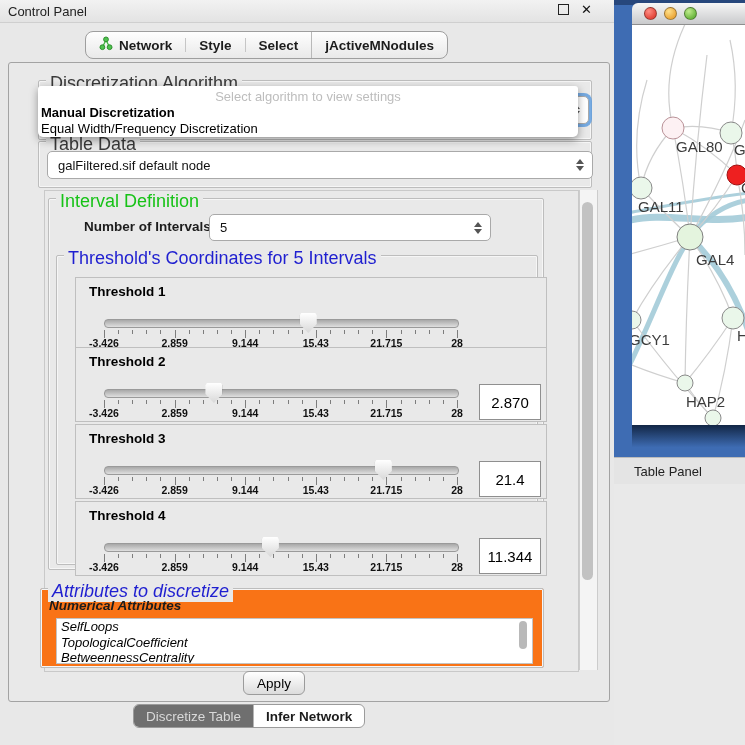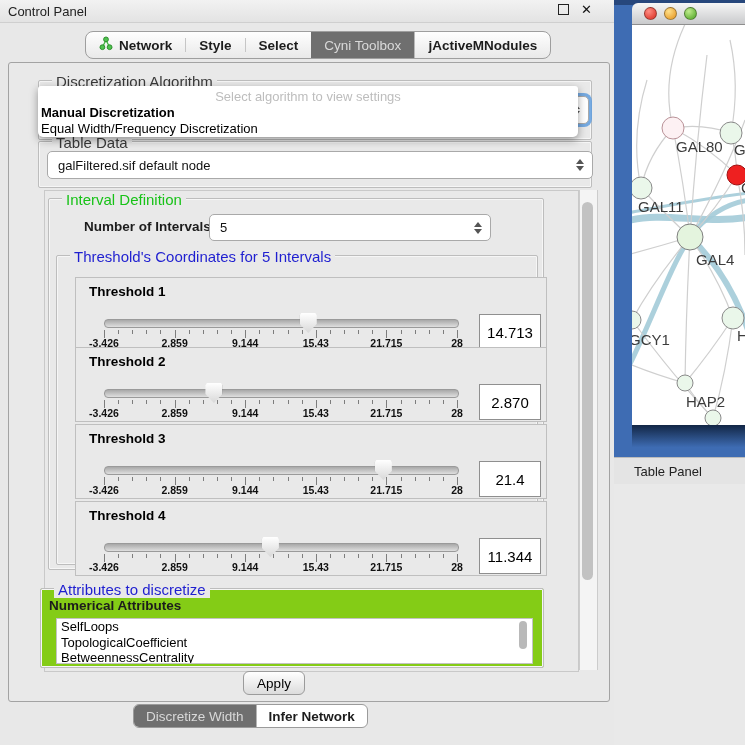--- a/index.html
+++ b/index.html
@@ -16,21 +16,21 @@
   
   .tabbar{left:85px;top:31px;height:26px;display:flex;align-items:stretch;border:1px solid #9e9e9e;
           border-radius:8px;background:linear-gradient(#fefefe,#e9e9e9);overflow:hidden;}
   .tab{display:flex;align-items:center;padding:8px 13px;font-size:13.5px;font-weight:700;color:#1c1c1c;white-space:nowrap;}
   .tab.sel{background:#6f6f6f;color:#d9d9d9;font-weight:400;}
   .tabsep{width:1px;background:#c6c6c6;margin:6px 0;}
   .net-ic{margin-right:6px;display:inline-block;}
   
   .mainpanel{left:8px;top:62px;width:600px;height:638px;border:1px solid #a3a3a3;border-radius:3px;background:#e9e9e9;}
   .group{position:absolute;border:1px solid #bdbdbd;border-radius:2px;box-shadow:inset 0 0 0 1px #f6f6f6;}
-  .glegend{position:absolute;top:-8px;left:13px;background:#e9e9e9;padding:0 4px;font-size:15px;color:#3a3a3a;white-space:nowrap;}
+  .glegend{position:absolute;top:-8px;left:7px;background:#e9e9e9;padding:0 4px;font-size:18px;color:#3a3a3a;white-space:nowrap;}
   .glegend.green{color:#17c217;}
   .glegend.blue{color:#1f1fd0;}
   .combo{position:absolute;background:#fff;border:1px solid #a9a9a9;border-radius:5px;
          display:flex;align-items:center;padding-left:10px;font-size:13px;color:#111;}
   .stepper{position:absolute;right:8px;top:50%;transform:translateY(-50%);display:flex;flex-direction:column;gap:2px;}
   .stepper i{width:0;height:0;border-left:4px solid transparent;border-right:4px solid transparent;display:block;}
   .stepper .up{border-bottom:5px solid #555;}
   .stepper .dn{border-top:5px solid #555;}
   .focusring{box-shadow:0 0 0 3px rgba(96,158,222,.85);}
   
@@ -112,23 +112,20 @@
       </span>
       <span>Network</span>
     </div>
     <div class="tabsep"></div>
     <div class="tab">
         <span>Style</span>
       </div>
     <div class="tabsep"></div>
     <div class="tab">
         <span>Select</span>
-      </div>
-    <div class="tab sel">
-        <span>Cyni Toolbox</span>
       </div>
     <div class="tab" style="border-left:1px solid #b9b9b9;">
         <span>jActiveMNodules</span>
       </div>
   </div>
 
   <div class="abs mainpanel"></div>
 
   <div class="abs group" style="left:38px;top:80px;width:552px;height:58px;">
     <span class="glegend">Discretization Algorithm</span>
@@ -209,21 +206,20 @@
               <i style="left: 100%; height: 8px;"></i>
             </div>
             <div class="tlabels">
               <span style="left: 0%;">-3.426</span>
               <span style="left: 20%;">2.859</span>
               <span style="left: 40%;">9.144</span>
               <span style="left: 60%;">15.43</span>
               <span style="left: 80%;">21.715</span>
               <span style="left: 100%;">28</span>
             </div>
-            <div class="vbox">14.713</div>
           </div>
           <div class="tbox" style="top: 91px;">
             <div class="tlabel">Threshold 2</div>
             <div class="strack"></div>
             <div class="sthumb" style="left: 137.429px;"></div>
             <div class="ticks">
               <i style="left: 0%; height: 8px;"></i>
               <i style="left: 4%; height: 4px;"></i>
               <i style="left: 8%; height: 4px;"></i>
               <i style="left: 12%; height: 4px;"></i>
@@ -341,40 +337,40 @@
               <span style="left: 60%;">15.43</span>
               <span style="left: 80%;">21.715</span>
               <span style="left: 100%;">28</span>
             </div>
             <div class="vbox">11.344</div>
           </div>
         </div>
     </div>
   </div>
 
-  <div class="abs group" style="left:40px;top:588px;width:502px;height:78px;background:#84cc16;">
+  <div class="abs group" style="left:40px;top:588px;width:502px;height:78px;background:#f97316;font-style:italic;">
     <span class="glegend blue">Attributes to discretize</span>
     <span class="abs" style="left:8px;top:9px;font-weight:700;font-size:13.5px;">Numerical Attributes</span>
     <div class="attrlist" style="left:15px;top:29px;width:475px;height:44px;">
       <div id="attr-items">
           <div>SelfLoops</div>
           <div>TopologicalCoefficient</div>
           <div>BetweennessCentrality</div>
         </div>
     </div>
     <div class="minivsb" style="left:478px;top:32px;height:28px;"></div>
   </div>
 
   <div class="btn abs" style="left:243px;top:671px;width:60px;height:22px;">
     <span>Apply</span>
   </div>
 
   <div class="abs btabs">
     <div class="btab sel">
-        <span>Discretize Width</span>
+        <span>Discretize Table</span>
       </div>
     <div class="btab">
         <span>Infer Network</span>
       </div>
   </div>
 
   <div class="abs rcol"></div>
   <div class="abs rcol-topshade"></div>
   <div class="abs macbar">
     <span class="tl red"></span>

